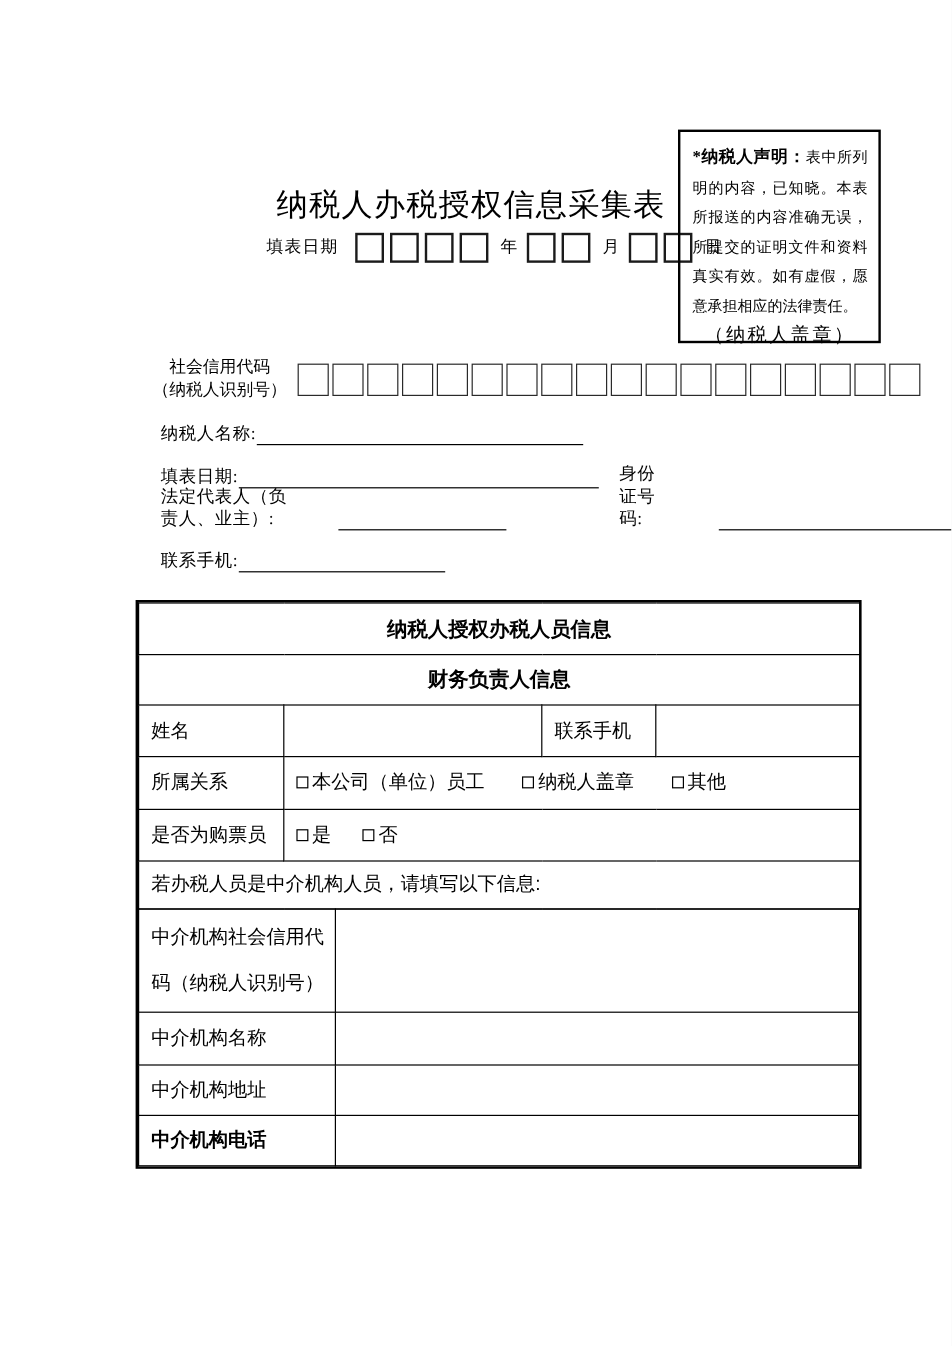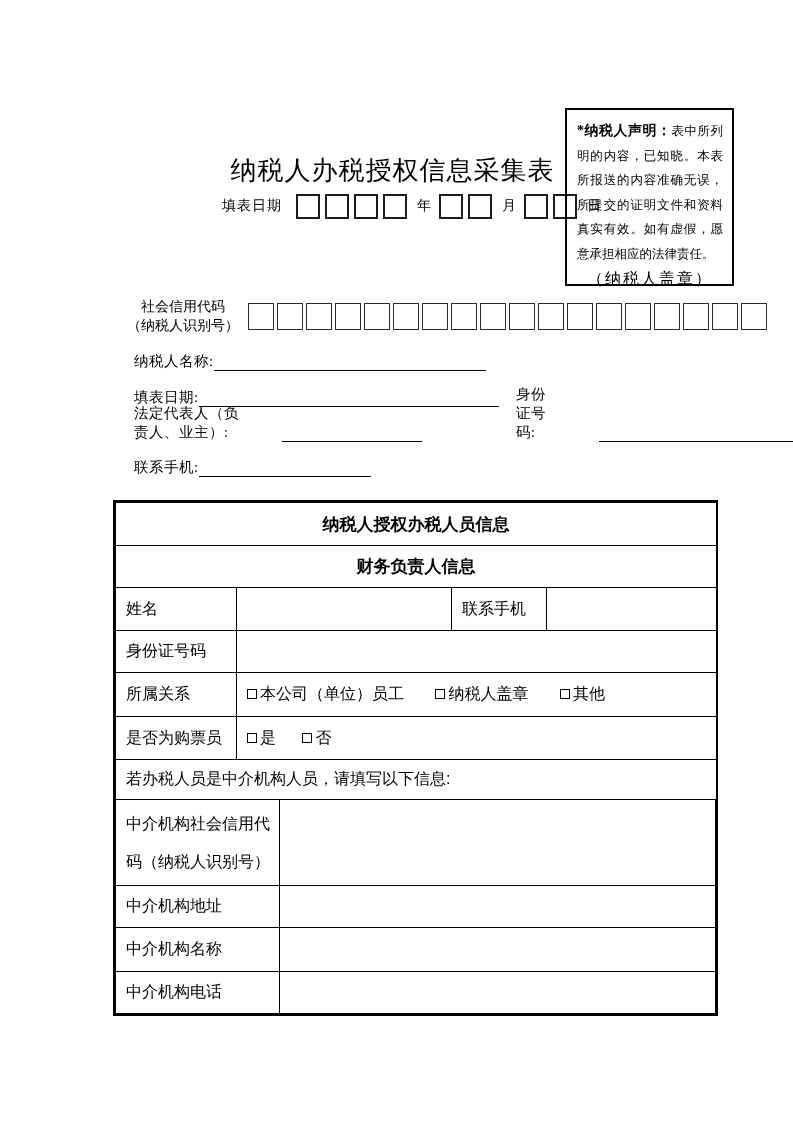--- a/index.html
+++ b/index.html
@@ -164,24 +164,20 @@
       </tr>
       <tr style="height:42px;">
         <th class="section" colspan="4">财务负责人信息</th>
       </tr>
       <tr style="height:43px;">
         <td>姓名</td>
         <td></td>
         <td>联系手机</td>
         <td></td>
       </tr>
-      <tr style="height:42px;">
-        <td>身份证号码</td>
-        <td colspan="3"></td>
-      </tr>
       <tr style="height:44px;margin-left:40px;">
         <td>所属关系</td>
         <td colspan="3">
           <span class="opt"><span class="cb"></span><span>本公司（单位）员工</span></span>
           <span class="opt"><span class="cb"></span><span>纳税人盖章</span></span>
           <span class="opt"><span class="cb"></span><span>其他</span></span>
         </td>
       </tr>
       <tr style="height:43px;">
         <td>是否为购票员</td>
@@ -202,29 +198,29 @@
           <col>
         </colgroup>
       <tbody>
           <tr style="height:86px;">
         <td class="two-line">
           <div>中介机构社会信用代</div>
           <div>码（纳税人识别号）</div>
         </td>
         <td></td>
       </tr>
+      <tr style="height:44px;">
+        <td>中介机构名称</td>
+        <td></td>
+      </tr>
       <tr style="height:42px;">
         <td>中介机构地址</td>
         <td></td>
       </tr>
-      <tr style="height:44px;">
-        <td>中介机构名称</td>
-        <td></td>
-      </tr>
-      <tr style="height:42px;">
+      <tr style="height:42px;font-weight:bold;">
         <td>中介机构电话</td>
         <td></td>
       </tr>
     </tbody>
       </table>
   </div>
 
 
 </div>
 

